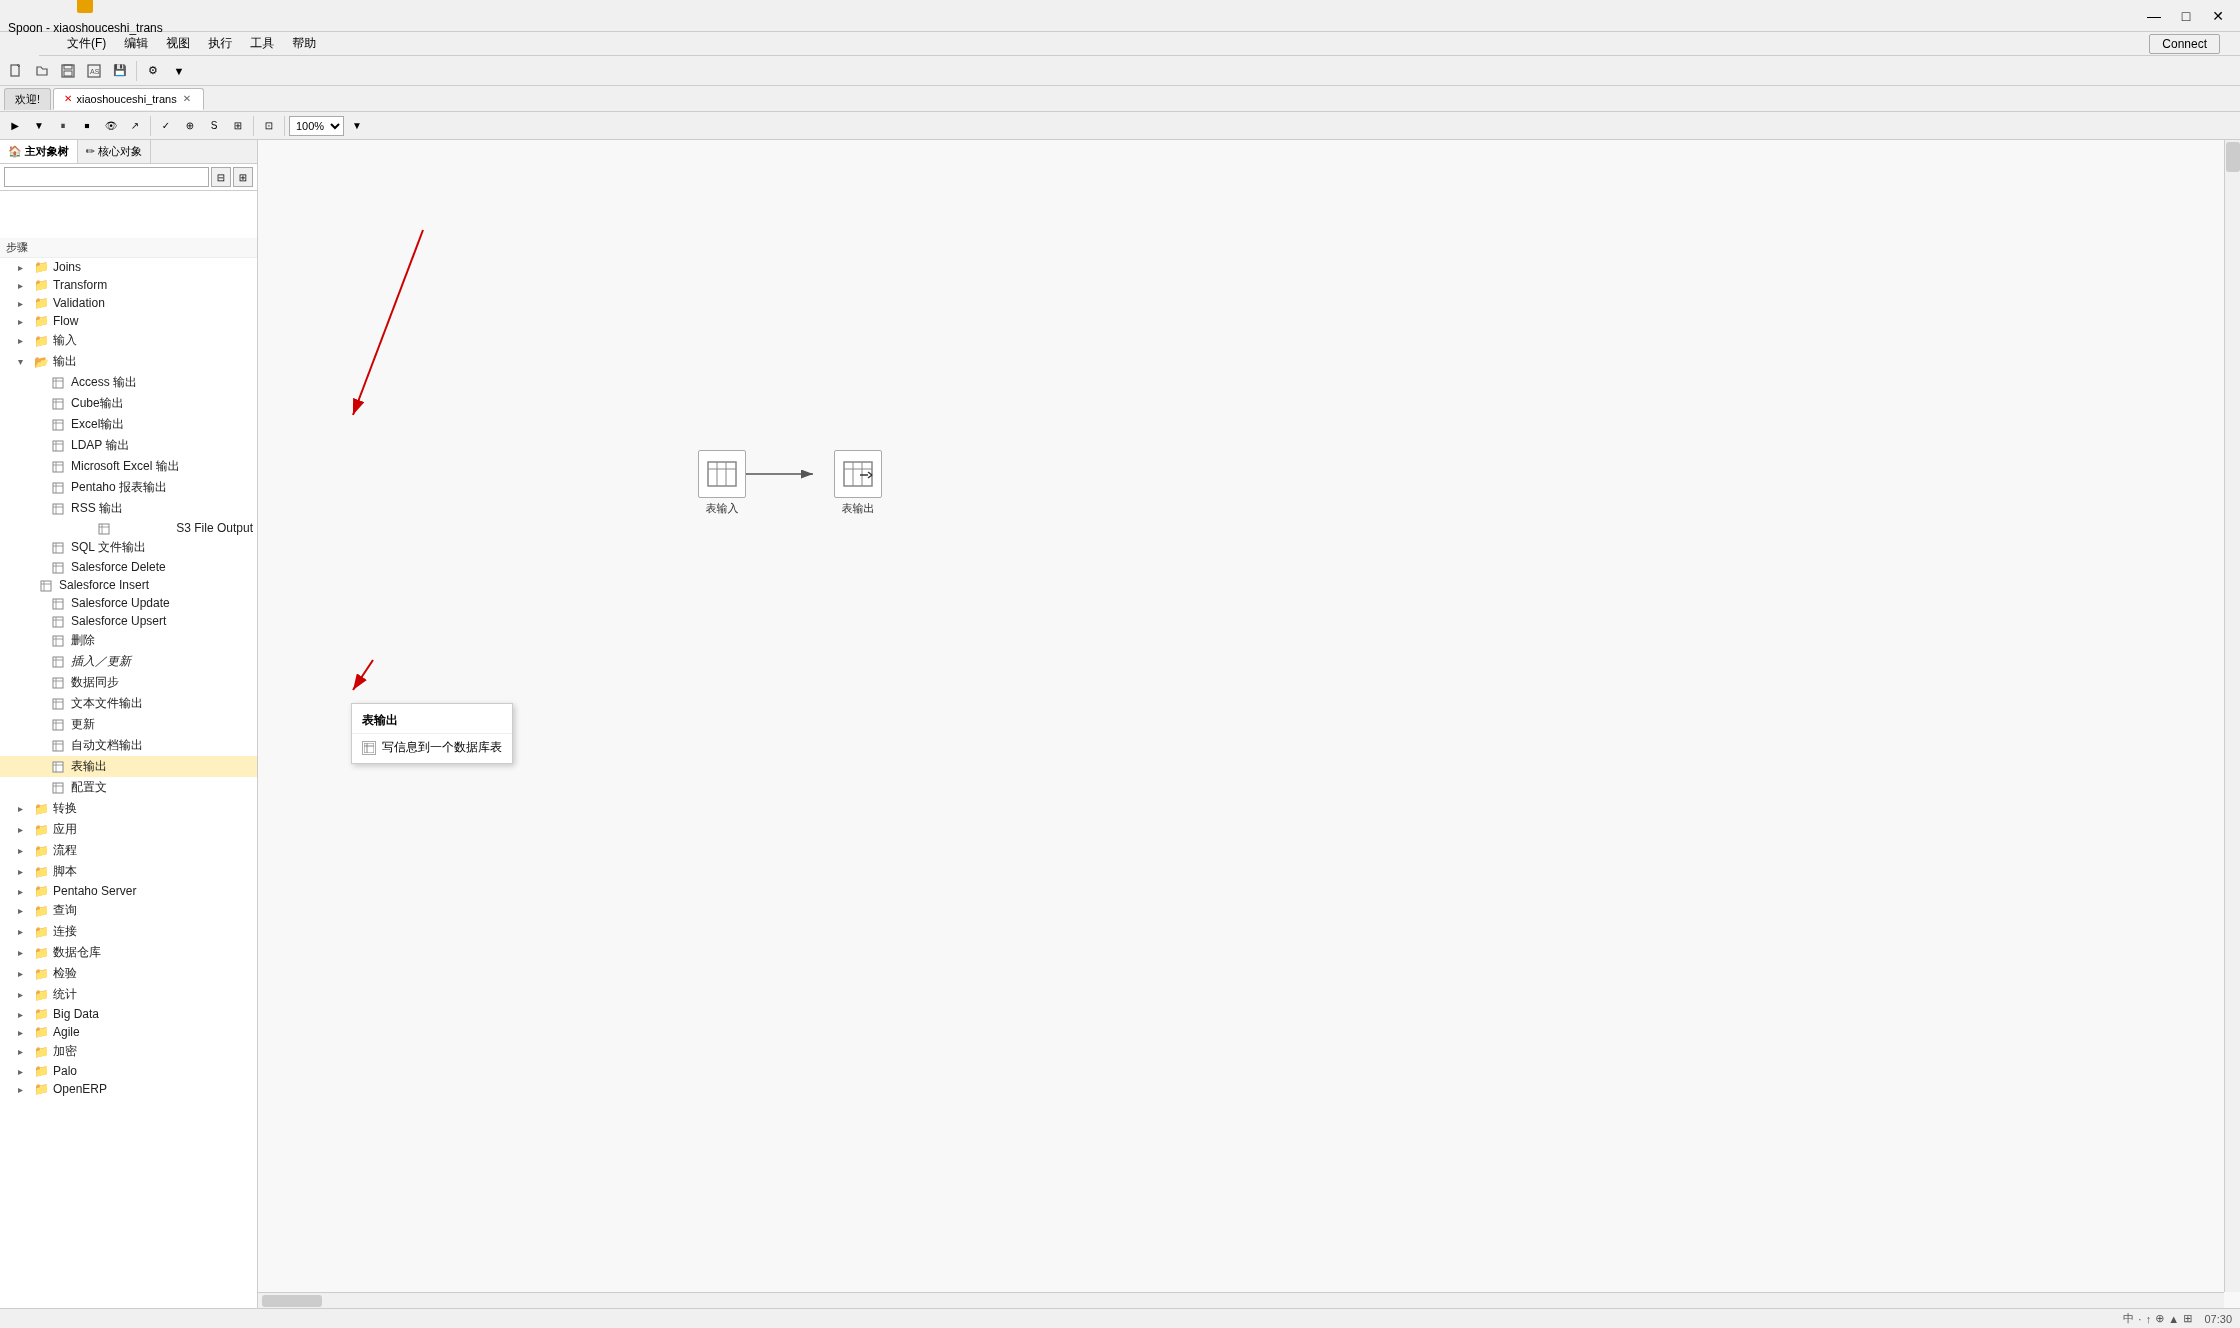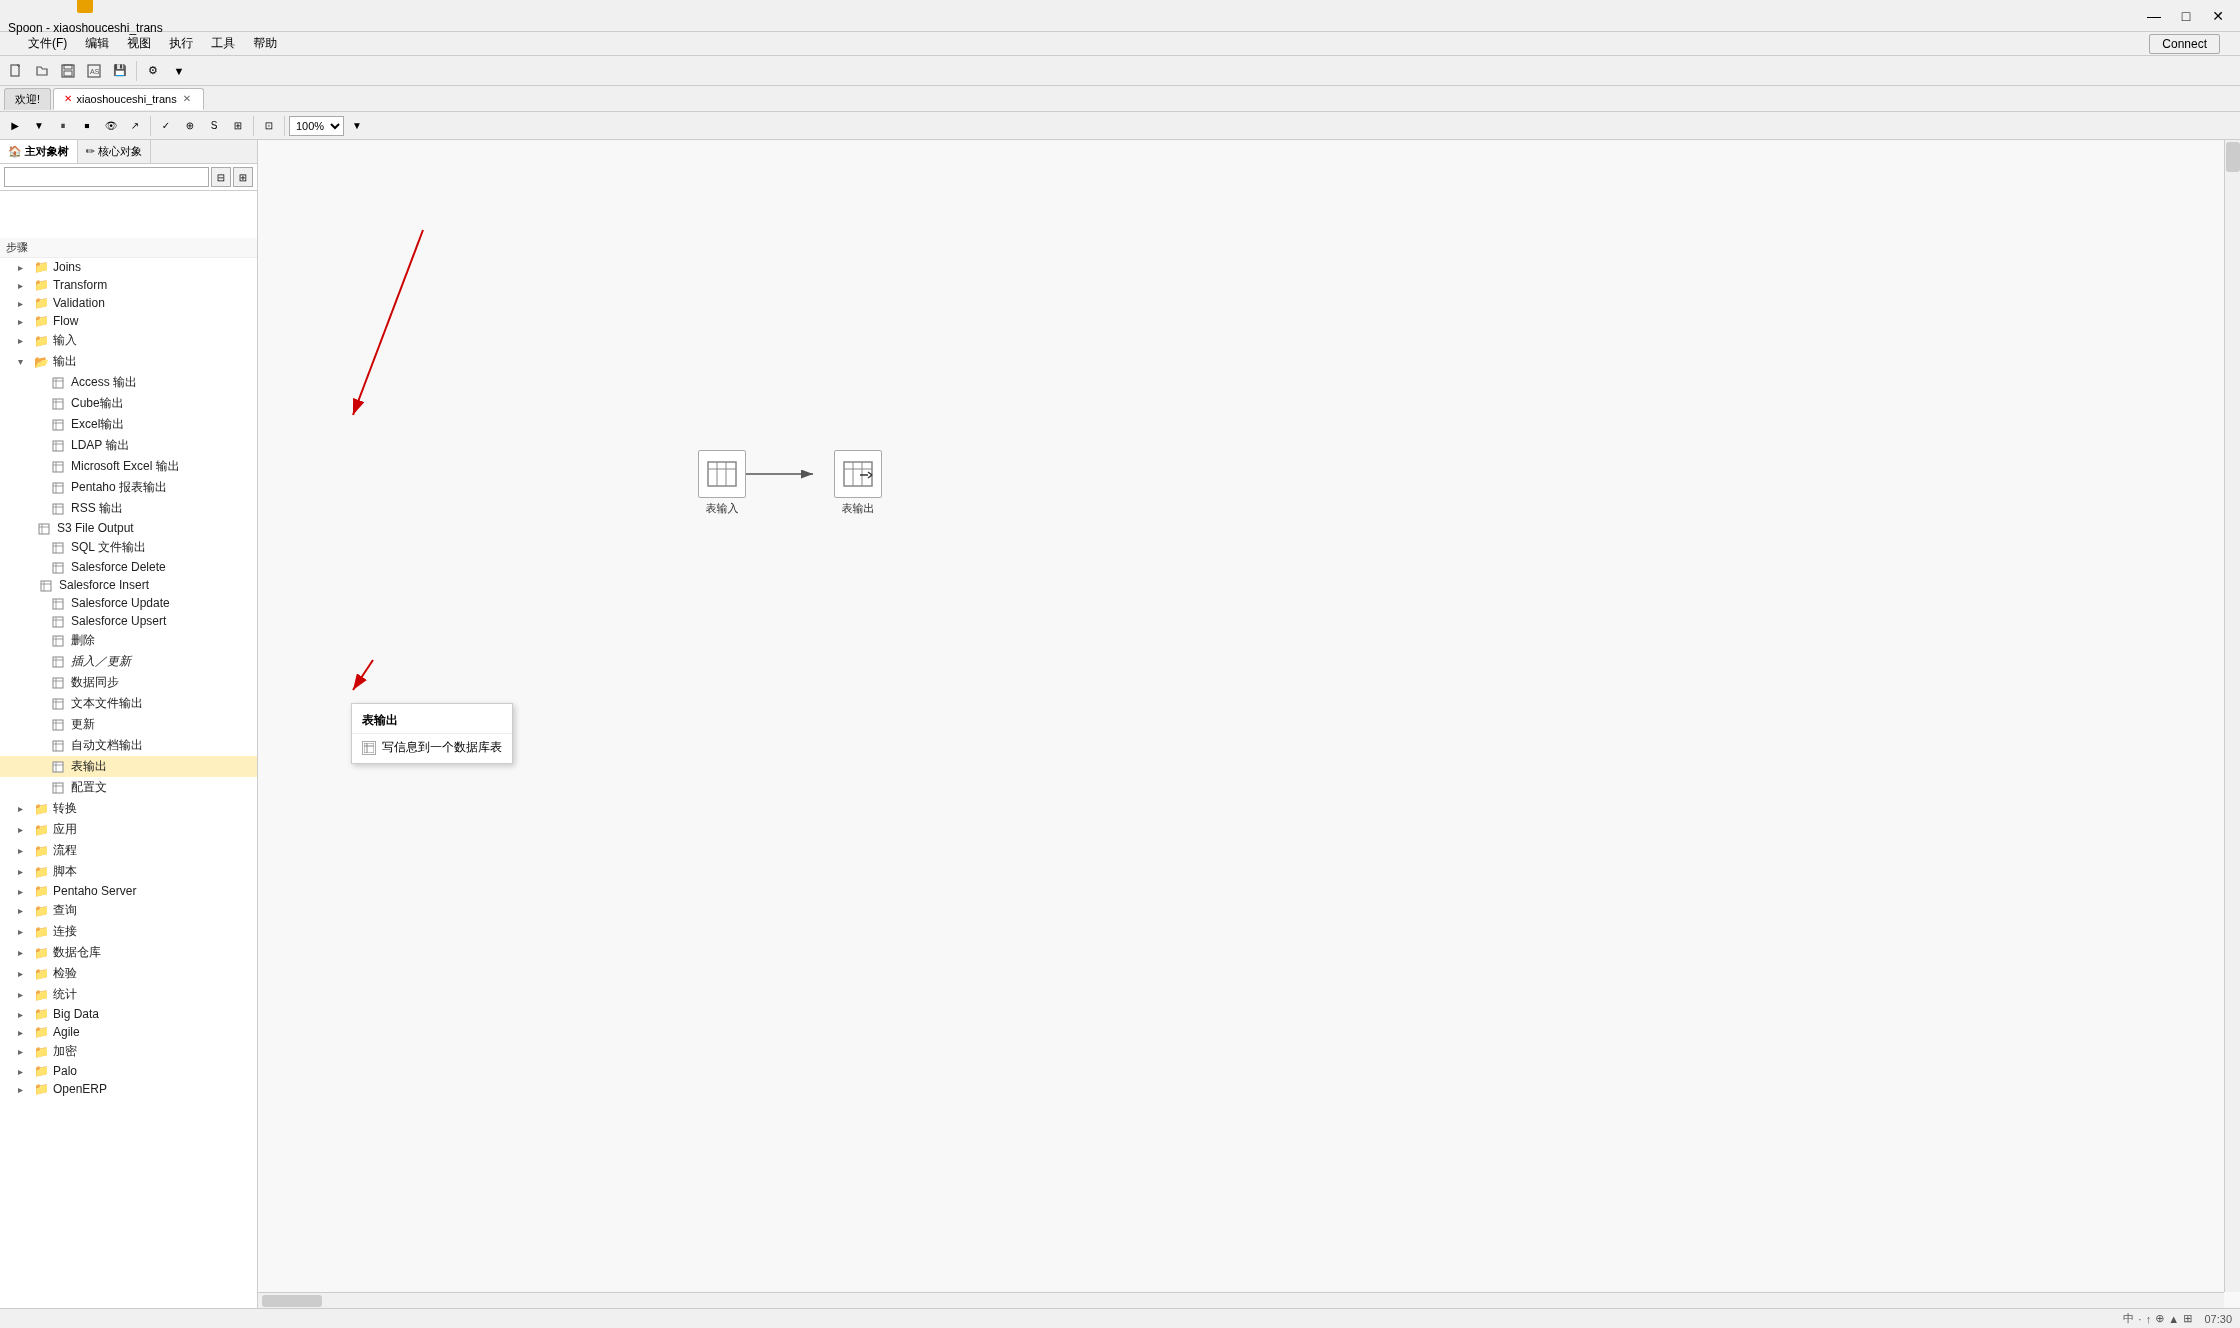--- a/index.html
+++ b/index.html
@@ -58,20 +58,21 @@
 
     
     .menu-bar {
       display: flex;
       align-items: center;
       background: #f0f0f0;
       height: 24px;
       padding: 0 20px;
       border-bottom: 1px solid #ccc;
       gap: 2px;
+      margin-left: 39px;
     }
     .menu-item {
       padding: 2px 8px;
       cursor: pointer;
       font-size: 12px;
       border-radius: 2px;
     }
 
     
     .toolbar {
@@ -566,21 +567,21 @@
         </div>
         <div class="tree-item" style="padding-left: 36px;">
           <span style="width: 16px; display: inline-block;"></span>
           <span class="tree-node-icon"><svg width="12" height="12" viewBox="0 0 12 12" style="vertical-align:middle">
       <rect x="1" y="1" width="10" height="10" fill="white" stroke="#888" stroke-width="1"></rect>
       <line x1="1" y1="4" x2="11" y2="4" stroke="#888" stroke-width="0.8"></line>
       <line x1="4" y1="1" x2="4" y2="11" stroke="#888" stroke-width="0.8"></line>
     </svg></span>
           <span class="tree-item-label">RSS 输出</span>
         </div>
-        <div class="tree-item" style="padding-left: 22px;">
+        <div class="tree-item" style="padding-left: 22px; justify-content: space-between;">
           <span style="width: 16px; display: inline-block;"></span>
           <span class="tree-node-icon"><svg width="12" height="12" viewBox="0 0 12 12" style="vertical-align:middle">
       <rect x="1" y="1" width="10" height="10" fill="white" stroke="#888" stroke-width="1"></rect>
       <line x1="1" y1="4" x2="11" y2="4" stroke="#888" stroke-width="0.8"></line>
       <line x1="4" y1="1" x2="4" y2="11" stroke="#888" stroke-width="0.8"></line>
     </svg></span>
           <span class="tree-item-label">S3 File Output</span>
         </div>
         <div class="tree-item" style="padding-left: 36px;">
           <span style="width: 16px; display: inline-block;"></span>

